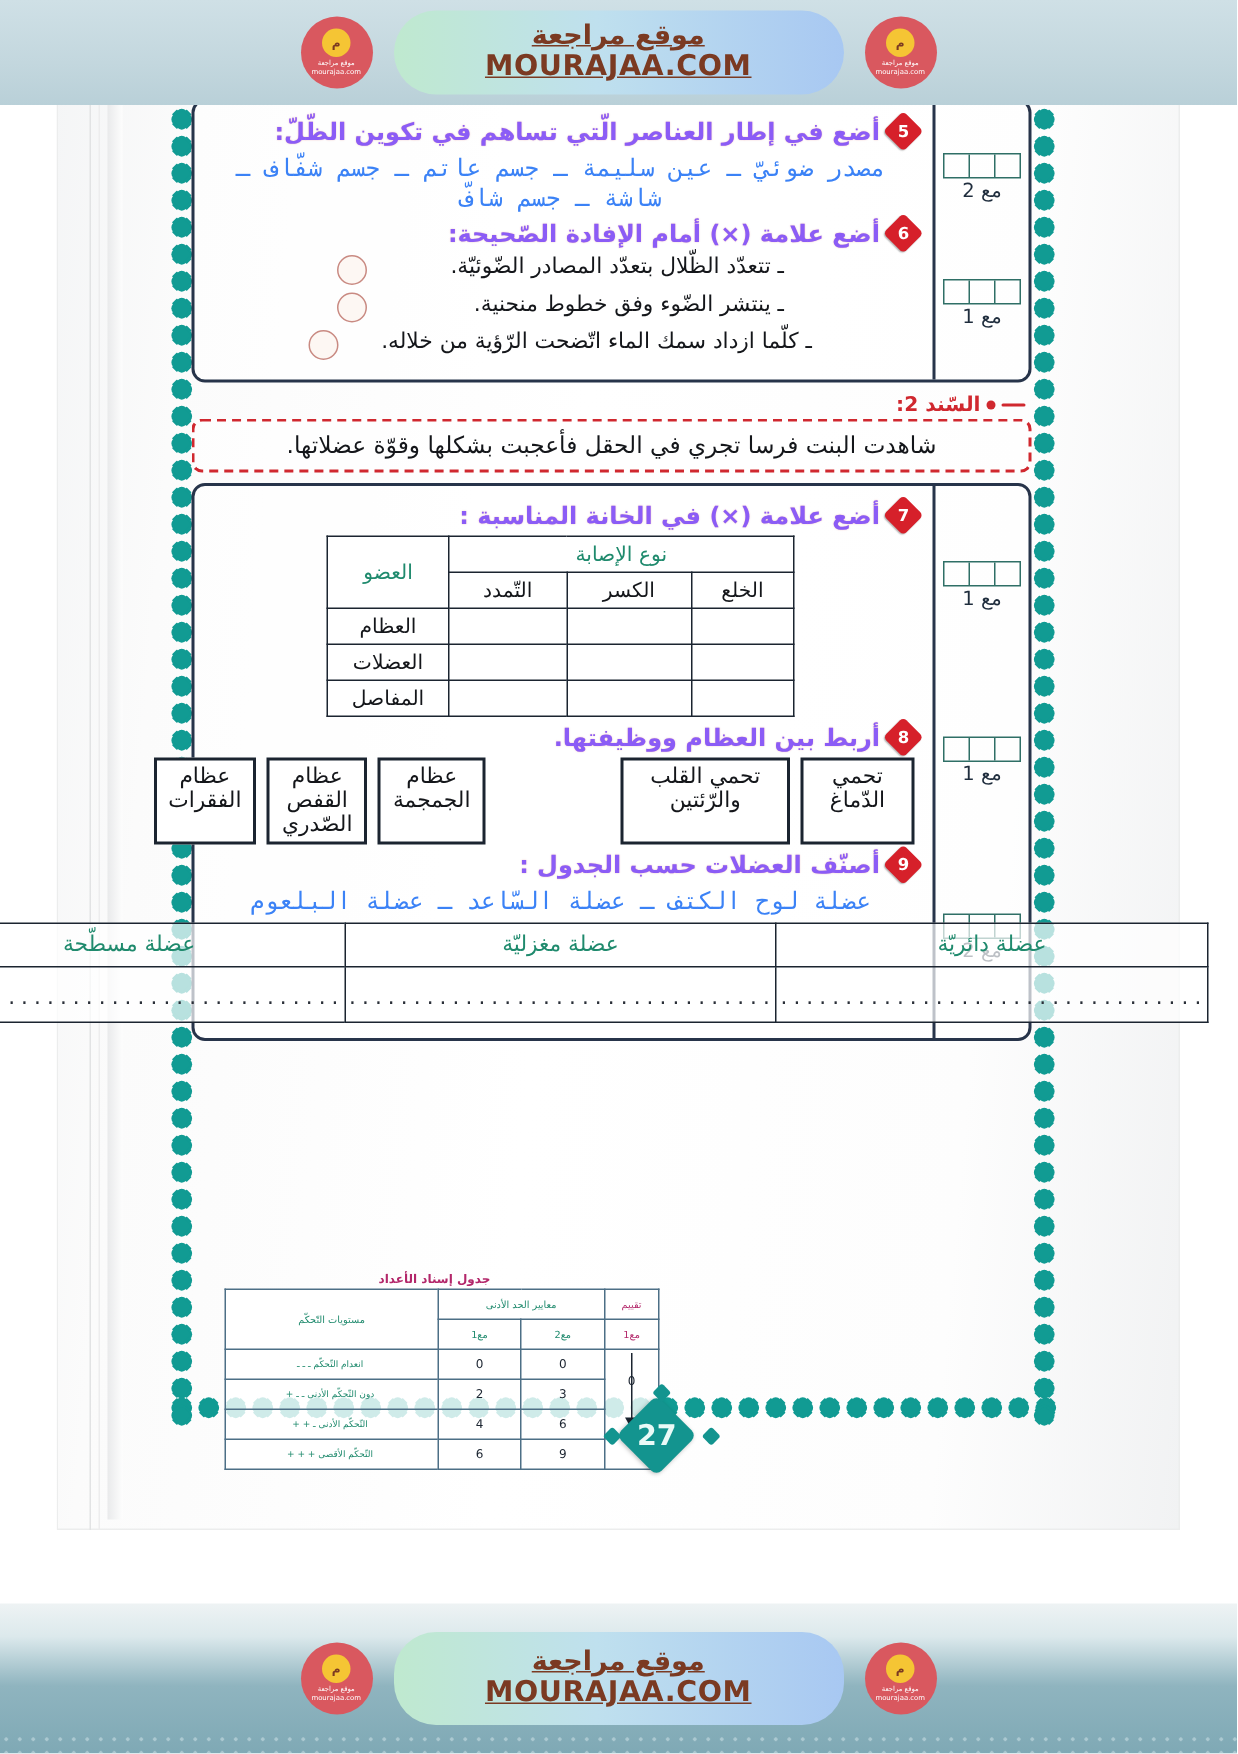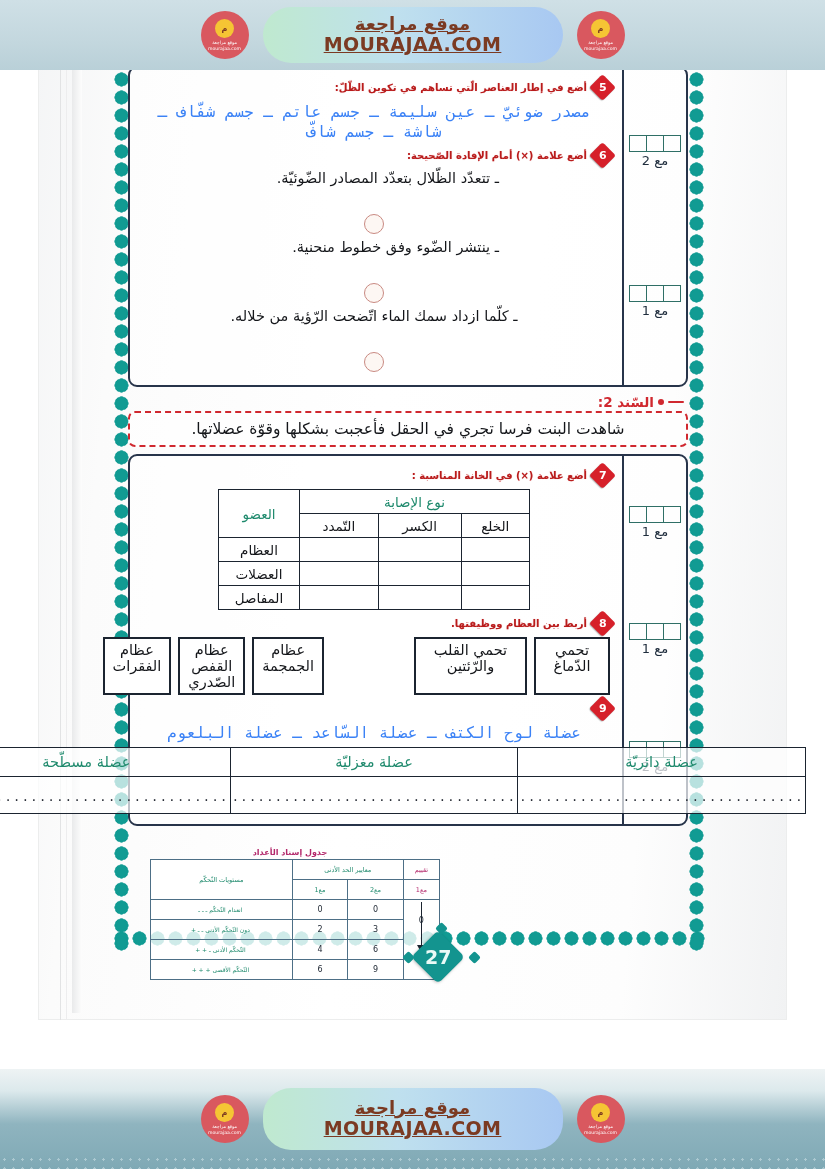--- a/index.html
+++ b/index.html
@@ -85,33 +85,33 @@
     flex:0 0 auto;width:19px;height:19px;background:#d6202a;
     transform:rotate(45deg);border-radius:3px;
     display:flex;align-items:center;justify-content:center;
     box-shadow:0 1px 1px rgba(0,0,0,.3);
   }
   .q-badge span{
     transform:rotate(-45deg);color:#fff;font-size:11px;font-weight:bold;
     font-family:"DejaVu Sans",sans-serif;line-height:1;
   }
   .q-text{
-    color:#b91c1c;font-size:10px;font-weight:bold;
+    color:#8b5cf6;font-size:16px;font-weight:bold;
     font-family:"DejaVu Sans",sans-serif;direction:rtl;
     text-shadow:0 0 1px rgba(208,40,47,.35);
     text-align:right;
   }
   .q-sub{
     font-size:16px;color:#3b82f6;direction:rtl;text-align:center;
     margin:5px 0 3px;font-family:Liberation Mono, monospace;
   }
 
   
   .stmt{
-    display:flex;flex-direction:column;align-items:center;justify-content:center;
+    display:flex;flex-direction:row;justify-content:center;
     gap:28px;margin:5px 0;
   }
   .stmt-circle{
     width:18px;height:18px;border-radius:50%;
     border:1.6px solid #c98a82;background:#fdf7f3;flex:0 0 auto;
   }
   .stmt-text{
     font-size:14.5px;color:#14161a;direction:rtl;
     font-family:"DejaVu Sans",sans-serif;min-width:250px;text-align:right;
   }
@@ -577,20 +577,21 @@
           <div class="m-item">عظام الجمجمة</div>
           <div class="m-item">عظام القفص الصّدري</div>
           <div class="m-item">عظام الفقرات</div>
         </div>
       </div>
 
       <div class="q-line">
         <div class="q-badge">
           <span>9</span>
         </div>
+        <div class="q-text">أصنّف العضلات حسب الجدول :</div>
       </div>
       <div class="q-sub">عضلة لوح الكتف ـ عضلة السّاعد ـ عضلة البلعوم</div>
 
       <div class="tbl-center">
         <table class="grid t-muscle">
           <tbody>
               <tr>
             <th>عضلة دائريّة</th>
             <th>عضلة مغزليّة</th>
             <th>عضلة مسطّحة</th>

